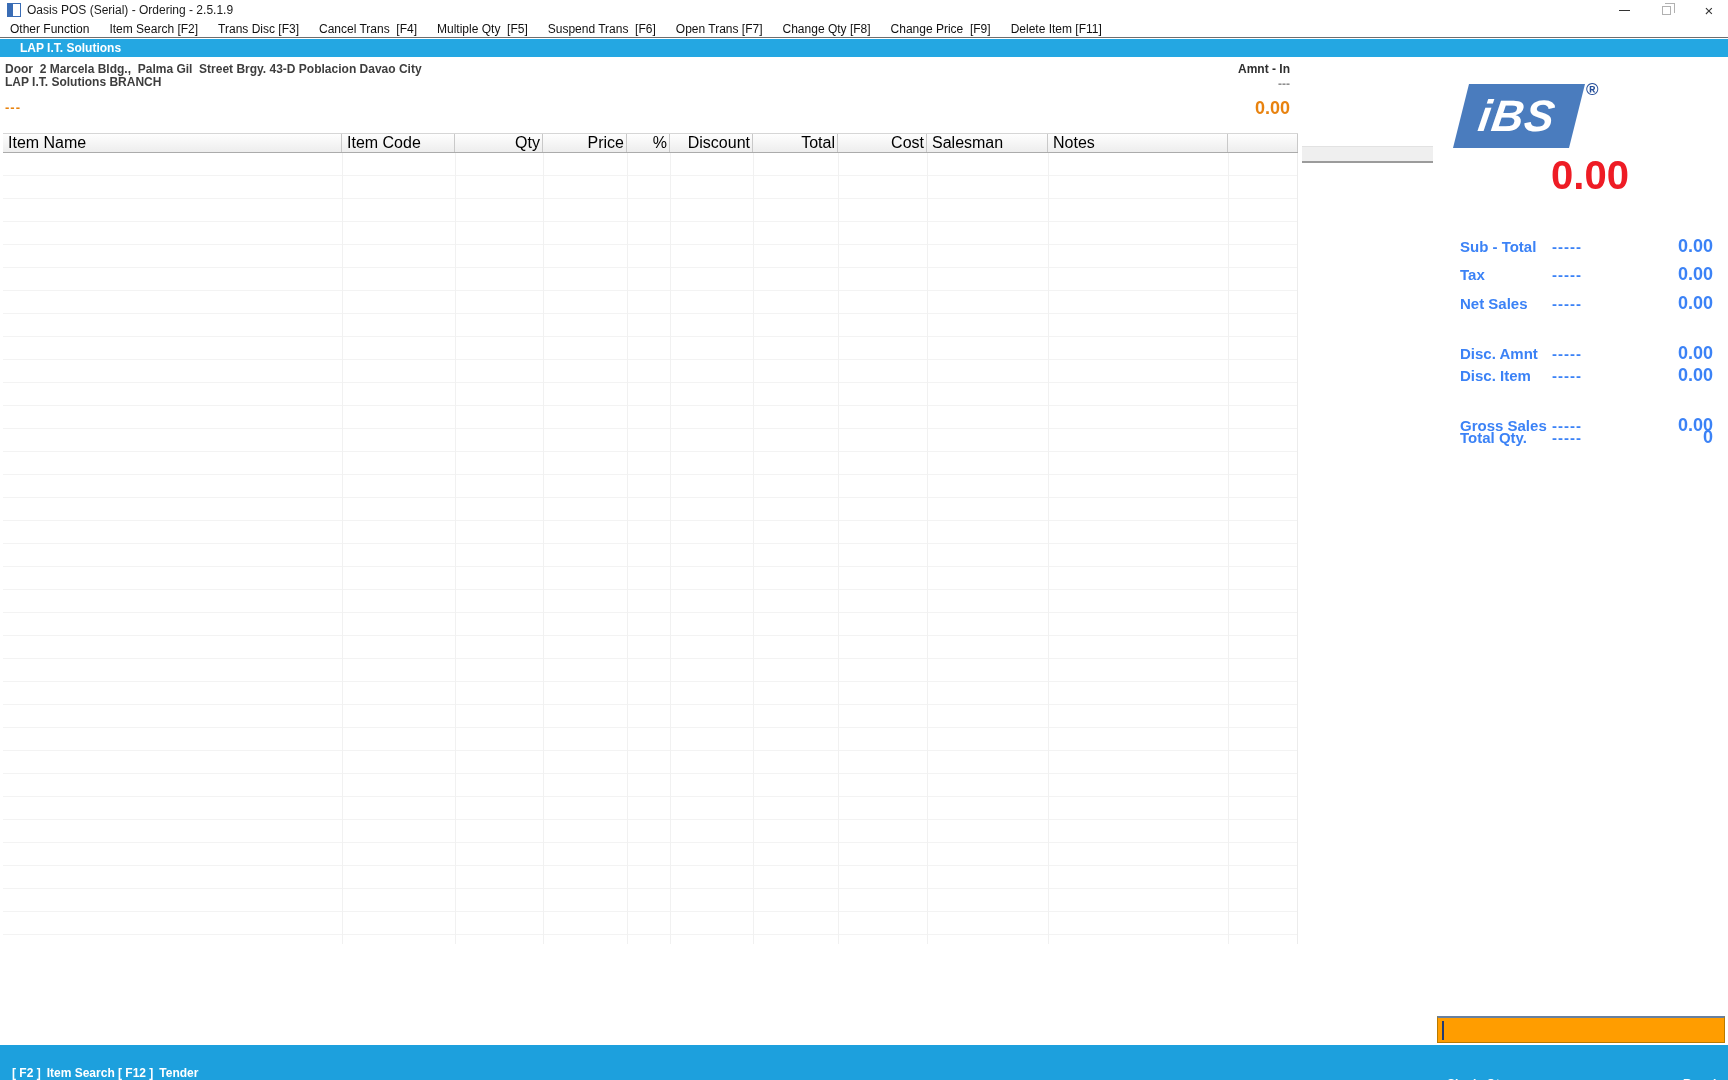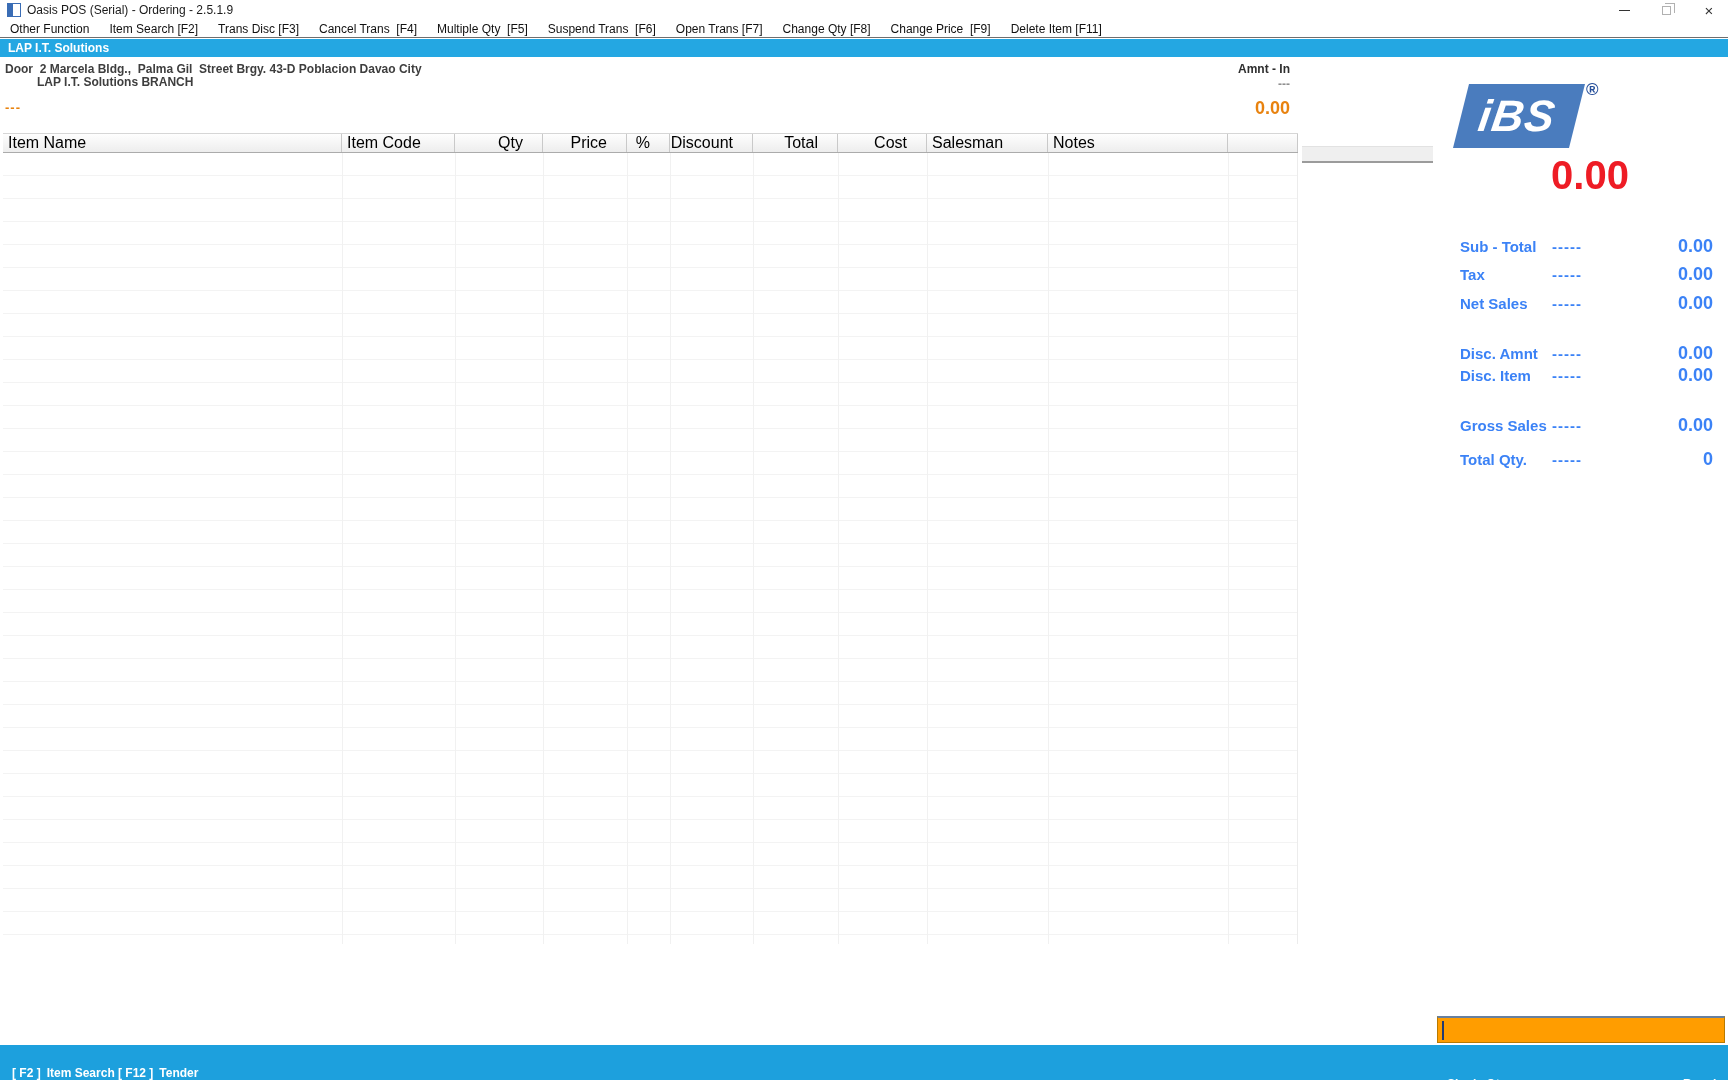--- a/index.html
+++ b/index.html
@@ -17,37 +17,37 @@
   .restore-glyph { position:relative; width:9px; height:9px; border:1px solid #555; background:#fff; }
   .restore-glyph::before { content:""; position:absolute; left:2px; top:-4px; width:9px; height:9px; border:1px solid #555; border-bottom:none; border-left:none; }
   .win-btn-close span { font-size:15px; color:#333; line-height:1; }
 
   
   .menubar { position:absolute; left:0; top:20px; width:1728px; height:18px; background:#fff; display:flex; align-items:center; padding-left:10px; border-bottom:1px solid #6e6e6e; }
   .menu-item { font-size:12px; color:#111; margin-right:20px; white-space:pre; cursor:default; }
 
   
   .band { position:absolute; left:0; top:39px; width:1728px; height:18px; background:#24a7e2; display:flex; align-items:center; }
-  .band-text { color:#fff; font-weight:bold; font-size:12px; margin-left:8px; }
+  .band-text { color:#fff; font-weight:bold; font-size:12px; margin-left:20px; }
 
   
   .infobar { position:absolute; left:0; top:57px; width:1728px; height:76px; background:#fff; }
   .addr1 { position:absolute; left:5px; top:5px; font-size:12px; font-weight:bold; color:#3e3e3e; white-space:pre; }
-  .addr2 { position:absolute; left:5px; top:18px; font-size:12px; font-weight:bold; color:#3e3e3e; white-space:pre;margin-left:32px; }
+  .addr2 { position:absolute; left:5px; top:18px; font-size:12px; font-weight:bold; color:#3e3e3e; white-space:pre; }
   .walkin { position:absolute; right:438px; top:5px; font-size:12px; font-weight:bold; color:#2e2e2e; white-space:pre; }
   .walkin-sub { position:absolute; right:438px; top:20px; font-size:12px; font-weight:bold; color:#8f8f8f; }
   .trans-code { position:absolute; left:5px; top:43px; font-size:13px; font-weight:bold; color:#e8820e; letter-spacing:1px; }
   .trans-total { position:absolute; right:438px; top:41px; font-size:18px; font-weight:bold; color:#e8820e; }
 
   
   .table { position:absolute; left:3px; top:133px; width:1295px; }
   .thead { display:flex; height:20px; border-top:1px solid #d6d6d6; border-bottom:1px solid #ababab; background:linear-gradient(180deg,#fefefe,#ededed); }
   .th { height:100%; font-size:16px; font-weight:normal; color:#000; border-right:1px solid #c9c9c9; display:flex; align-items:center; white-space:pre; overflow:hidden; }
   .th.left { justify-content:flex-start; padding-left:5px; }
-  .th.right { justify-content:flex-end; padding-right:19px; }
+  .th.right { justify-content:flex-end; padding-right:2px; }
   .tbody { position:relative; width:1295px; height:791px; border-right:1px solid #ececec;
            background:repeating-linear-gradient(180deg, transparent 0px, transparent 22px, #f3f3f3 22px, #f3f3f3 23px); }
   .vline { position:absolute; top:0; width:1px; height:100%; background:#f1f1f1; }
 
   
   .panel-strip { position:absolute; left:1302px; top:146px; width:131px; height:17px; background:#efefef; border-bottom:2px solid #9b9b9b; border-top:1px solid #e2e2e2; }
   .logo { position:absolute; left:1455px; top:84px; width:270px; height:66px; }
   .logo-para { position:absolute; left:6px; top:0; width:116px; height:64px; background:#4a7cbe; transform:skewX(-14deg); display:flex; align-items:center; justify-content:center; }
   .logo-ibs { color:#fff; font-size:44px; font-weight:bold; font-style:italic; letter-spacing:1px; transform:skewX(6deg); padding-right:4px; }
   .logo-reg { position:absolute; left:131px; top:-4px; color:#27509b; font-size:17px; font-weight:bold; }
@@ -177,21 +177,21 @@
       <div class="tot-row" style="top: 129px;">
         <span class="tot-label">Disc. Item</span>
         <span class="tot-dash">-----</span>
         <span class="tot-value">0.00</span>
       </div>
       <div class="tot-row" style="top: 179px;">
         <span class="tot-label">Gross Sales</span>
         <span class="tot-dash">-----</span>
         <span class="tot-value">0.00</span>
       </div>
-      <div class="tot-row" style="top: 213px; text-align: right;">
+      <div class="tot-row" style="top: 191px; text-align: right;">
         <span class="tot-label">Total Qty.</span>
         <span class="tot-dash">-----</span>
         <span class="tot-value">0</span>
       </div>
     </div>
 
   <div class="entrybox">
     <span class="caret"></span>
     <span></span>
   </div>

